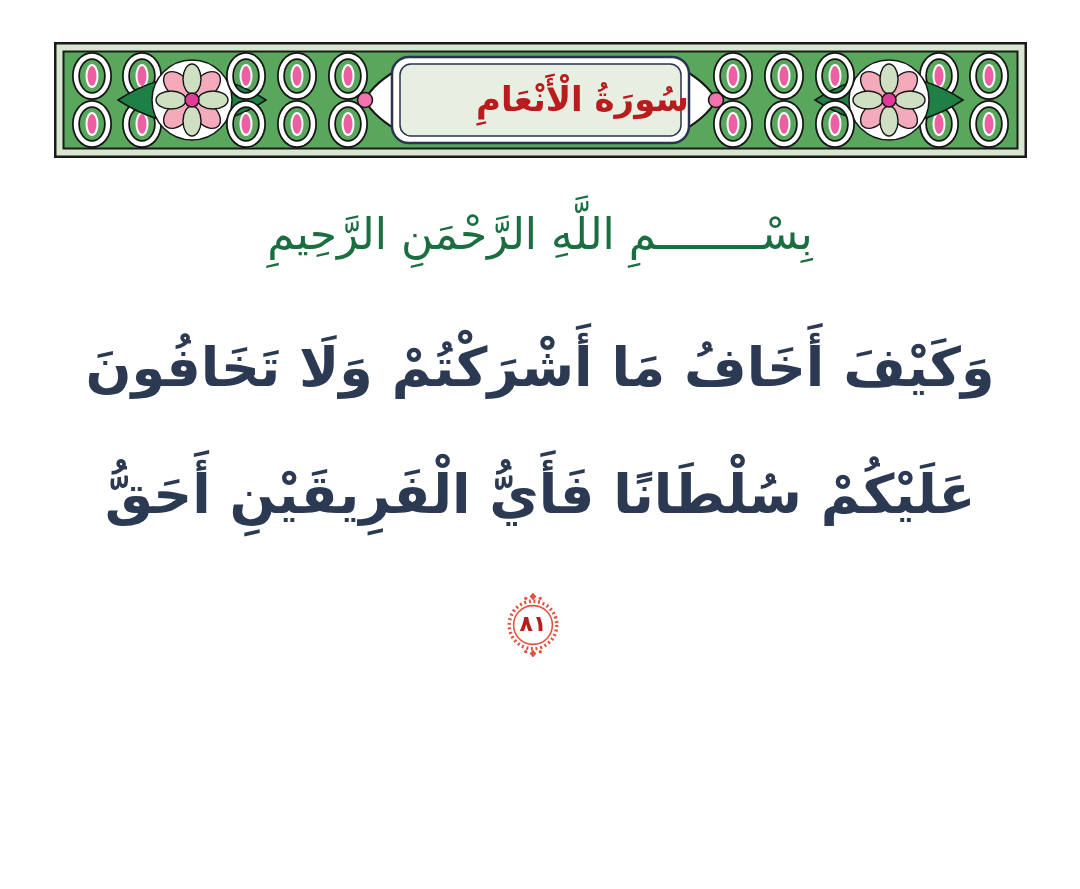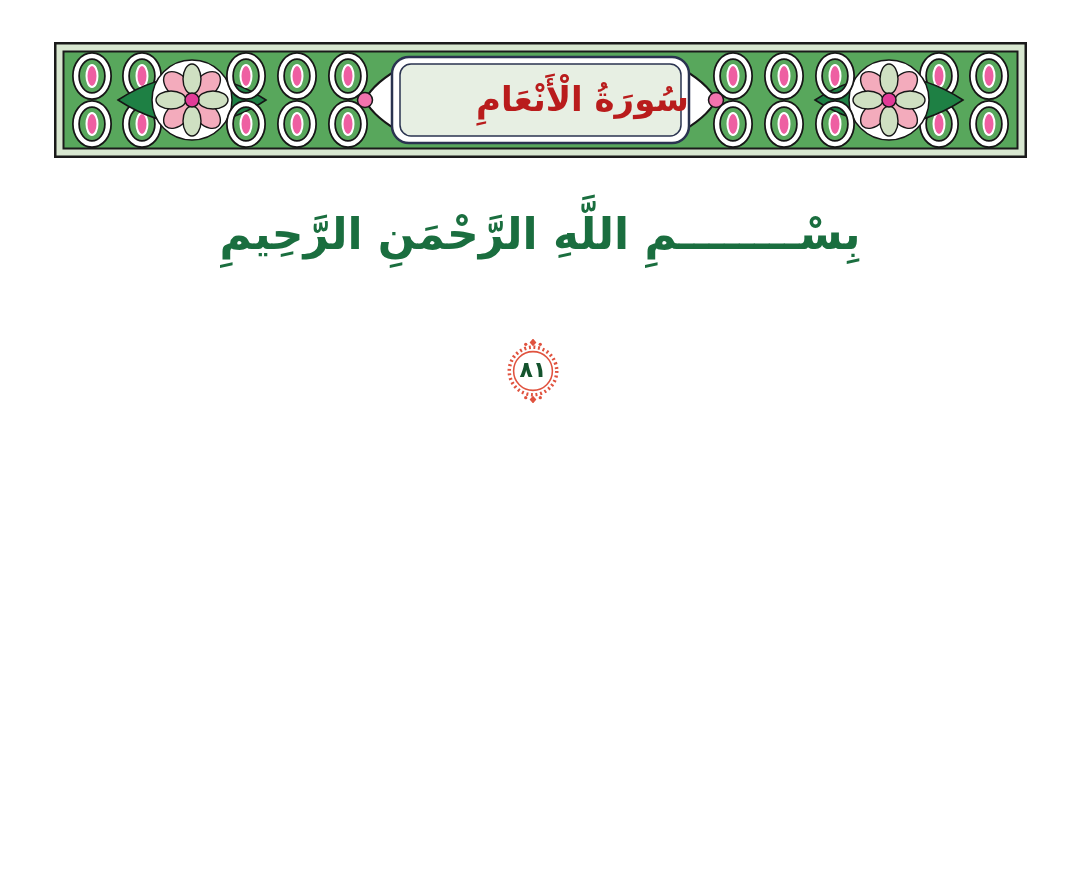--- a/index.html
+++ b/index.html
@@ -13,35 +13,35 @@
   .banner svg{display:block;width:973px;height:116px;}
   .banner-title{
     position:absolute;left:50%;top:50%;transform:translate(-50%,-52%);
     font-size:34px;font-weight:bold;color:#b91c1c;white-space:nowrap;
     direction:rtl;letter-spacing:0;margin-left:42px;
   }
   .content{
     position:absolute;top:178px;left:0;width:1080px;text-align:center;direction:rtl;
   }
   .bismillah{
-    font-size:44px;font-weight:bold;color:#1a6e3f;line-height:112px;white-space:nowrap;
+    font-size:44px;font-weight:normal;color:#1a6e3f;line-height:112px;white-space:nowrap;
   }
   .verse{margin-top:14px;}
   .verse-line{
     font-size:54px;font-weight:bold;color:#2b3a52;line-height:127px;white-space:nowrap;
   }
   .ayah-marker{
     display:inline-block;position:relative;width:64px;height:64px;
     vertical-align:middle;margin-right:14px;
   }
   .ayah-marker svg{position:absolute;left:0;top:0;width:64px;height:64px;}
   .ayah-num{
     position:absolute;left:0;top:0;width:64px;height:64px;
     display:flex;align-items:center;justify-content:center;
-    font-size:22px;font-weight:bold;color:#14532d;line-height:1;
+    font-size:22px;font-weight:bold;color:#b91c1c;line-height:1;
     padding-bottom:2px;box-sizing:border-box;
   }
 </style>
 </head>
 <body>
 
 <div class="banner">
   <svg viewBox="0 0 973 116" aria-hidden="true">
     <defs>
 
@@ -109,20 +109,22 @@
     <rect x="338" y="15" width="297" height="86" rx="17" fill="#ffffff" stroke="#2a3350" stroke-width="2.5"></rect>
     <rect x="346" y="22" width="281" height="72" rx="11" fill="#e7efe3" stroke="#2a3350" stroke-width="1.5"></rect>
   </svg>
   <div class="banner-title" dir="rtl" lang="ar">سُورَةُ الْأَنْعَامِ</div>
 </div>
 
 <div class="content">
   <div class="bismillah" dir="rtl" lang="ar">بِسْــــــــمِ اللَّهِ الرَّحْمَنِ الرَّحِيمِ</div>
 
   <div class="verse">
+    <div class="verse-line" dir="rtl" lang="ar">وَكَيْفَ أَخَافُ مَا أَشْرَكْتُمْ وَلَا تَخَافُونَ</div>
+    <div class="verse-line" dir="rtl" lang="ar">عَلَيْكُمْ سُلْطَانًا فَأَيُّ الْفَرِيقَيْنِ أَحَقُّ</div>
     <div class="verse-line" dir="rtl" lang="ar">
       <span class="ayah-marker">
         <svg viewBox="-33 -33 66 66" aria-hidden="true">
           <circle r="20" fill="#ffffff" stroke="#e0523e" stroke-width="1.6"></circle>
           <circle r="24.5" fill="none" stroke="#e0523e" stroke-width="3.6" stroke-dasharray="2 2.8"></circle>
           <path d="M0,-33.5 L3.5,-29.5 L0,-25.5 L-3.5,-29.5 Z" fill="#e0523e"></path>
           <circle cx="-7.5" cy="-27.5" r="1.7" fill="#e0523e"></circle>
           <circle cx="7.5" cy="-27.5" r="1.7" fill="#e0523e"></circle>
           <path d="M0,33.5 L3.5,29.5 L0,25.5 L-3.5,29.5 Z" fill="#e0523e"></path>
           <circle cx="-7.5" cy="27.5" r="1.7" fill="#e0523e"></circle>

